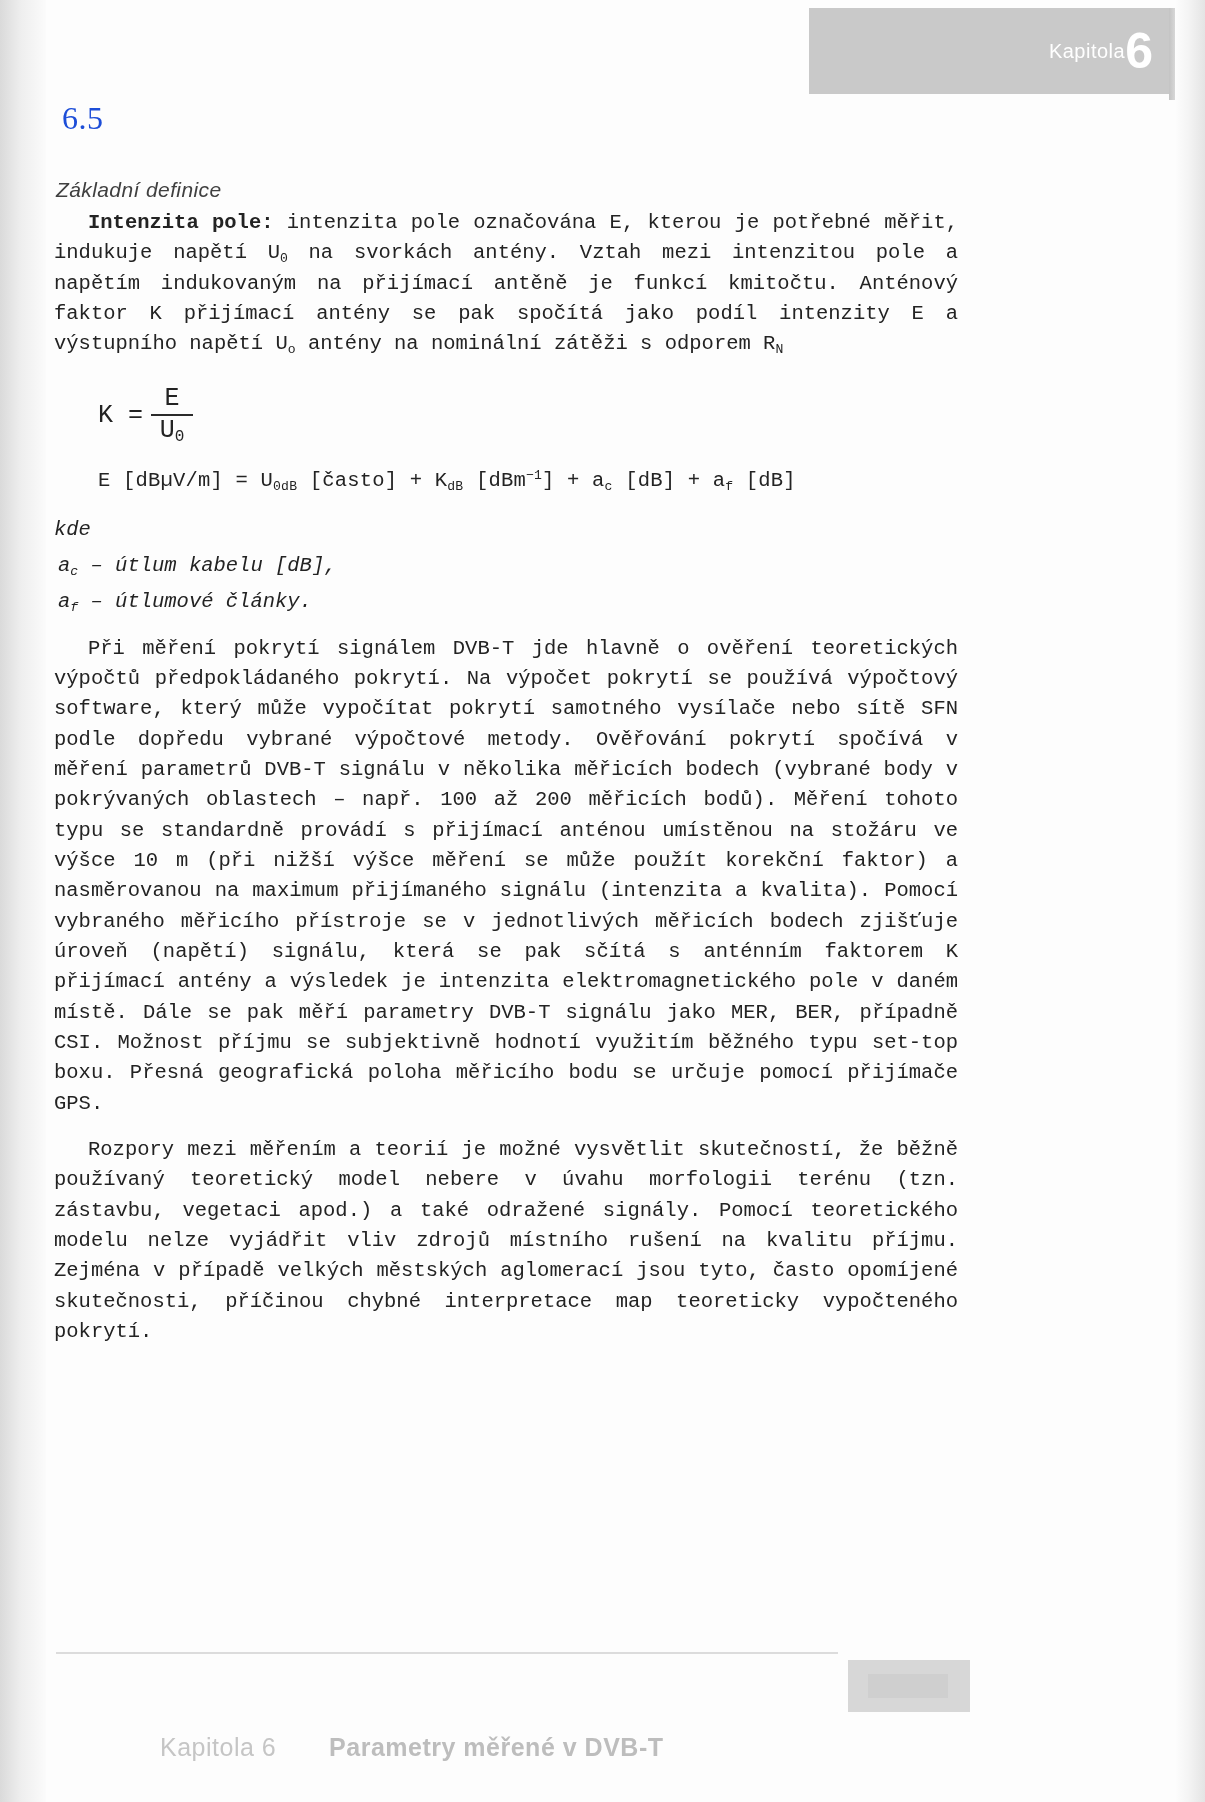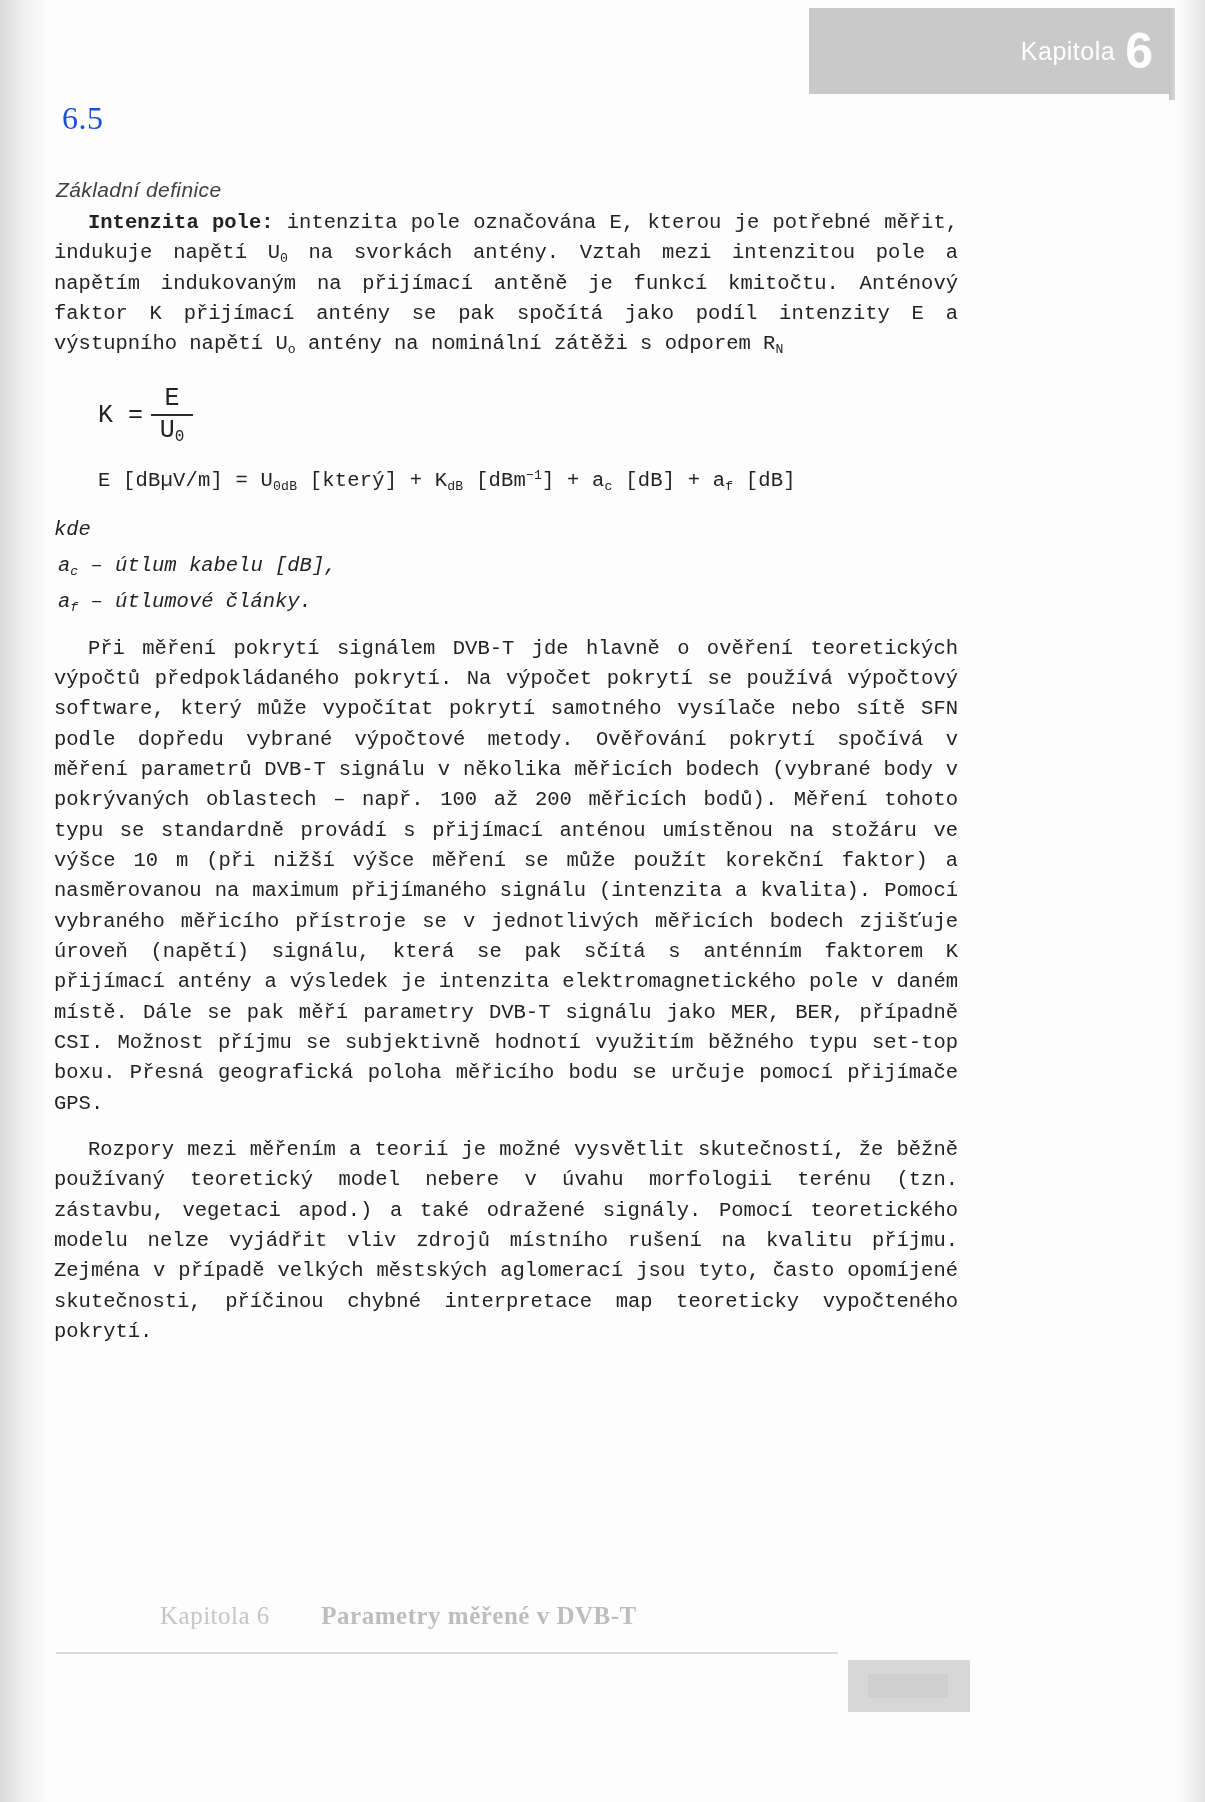--- a/index.html
+++ b/index.html
@@ -49,23 +49,22 @@
     height: 86px;
     background: #c9c9c9;
     display: flex;
     align-items: center;
     justify-content: flex-end;
     padding-right: 16px;
     box-sizing: border-box;
     color: #ffffff;
   }
   .chapter-banner .label {
-    font-size: 25px;
-    letter-spacing: 0.5px;
-    margin-right: 10px;
+    font-size: 20px;
+    letter-spacing: 0.5px;
     color: #ffffff;
   }
   .chapter-banner .num {
     font-size: 50px;
     font-weight: bold;
     line-height: 1;
     color: #ffffff;
   }
   .banner-shadow {
     position: absolute;
@@ -179,25 +178,24 @@
     position: absolute;
     left: 56px;
     top: 1652px;
     width: 782px;
     height: 2px;
     background: #dcdcdc;
   }
   .footer {
     position: absolute;
     left: 160px;
-    top: 1602px;
+    top: 1733px;
     font-size: 25px;
     color: #c5c5c5;
     letter-spacing: 0.5px;
-    font-family: Liberation Serif, serif;
   }
   .footer .sep { display: inline-block; width: 38px; }
   .footer .bold { font-weight: bold; color: #bdbdbd; }
   .footer-block {
     position: absolute;
     left: 848px;
     top: 1660px;
     width: 122px;
     height: 52px;
     background: #d7d7d7;
@@ -231,21 +229,21 @@
     <div class="formula-frac">
       <span class="lhs">K =</span>
       <span class="frac">
         <span class="top">E</span>
         <span class="bar"></span>
         <span class="bot"><span>U</span><sub>0</sub></span>
       </span>
     </div>
 
 
-    <div class="formula-line"><span>E [dBµV/m] = U</span><sub>0dB</sub><span> [který] + K</span><sub>dB</sub><span> [dBm</span><sup>−1</sup><span>] + a</span><sub>c</sub><span> [dB] + a</span><sub>f</sub><span> [dB]</span></div>
+    <div class="formula-line"><span>E [dBµV/m] = U</span><sub>0dB</sub><span> [často] + K</span><sub>dB</sub><span> [dBm</span><sup>−1</sup><span>] + a</span><sub>c</sub><span> [dB] + a</span><sub>f</sub><span> [dB]</span></div>
 
     <div class="kde">kde</div>
 
     <div class="defline"><span>a</span><sub>c</sub><span> – útlum kabelu [dB],</span></div>
 
     <div class="defline"><span>a</span><sub>f</sub><span> – útlumové články.</span></div>
 
     <p class="indent para-gap">Při měření pokrytí signálem DVB-T jde hlavně o ověření teoretických výpočtů předpokládaného pokrytí. Na výpočet pokrytí se používá výpočtový software, který může vypočítat pokrytí samotného vysílače nebo sítě SFN podle dopředu vybrané výpočtové metody. Ověřování pokrytí spočívá v měření parametrů DVB-T signálu v několika měřicích bodech (vybrané body v pokrývaných oblastech – např. 100 až 200 měřicích bodů). Měření tohoto typu se standardně provádí s přijímací anténou umístěnou na stožáru ve výšce 10 m (při nižší výšce měření se může použít korekční faktor) a nasměrovanou na maximum přijímaného signálu (intenzita a kvalita). Pomocí vybraného měřicího přístroje se v jednotlivých měřicích bodech zjišťuje úroveň (napětí) signálu, která se pak sčítá s anténním faktorem K přijímací antény a výsledek je intenzita elektromagnetického pole v daném místě. Dále se pak měří parametry DVB-T signálu jako MER, BER, případně CSI. Možnost příjmu se subjektivně hodnotí využitím běžného typu set-top boxu. Přesná geografická poloha měřicího bodu se určuje pomocí přijímače GPS.</p>
 
     <p class="indent para-gap">Rozpory mezi měřením a teorií je možné vysvětlit skutečností, že běžně používaný teoretický model nebere v úvahu morfologii terénu (tzn. zástavbu, vegetaci apod.) a také odražené signály. Pomocí teoretického modelu nelze vyjádřit vliv zdrojů místního rušení na kvalitu příjmu. Zejména v případě velkých městských aglomerací jsou tyto, často opomíjené skutečnosti, příčinou chybné interpretace map teoreticky vypočteného pokrytí.</p>

